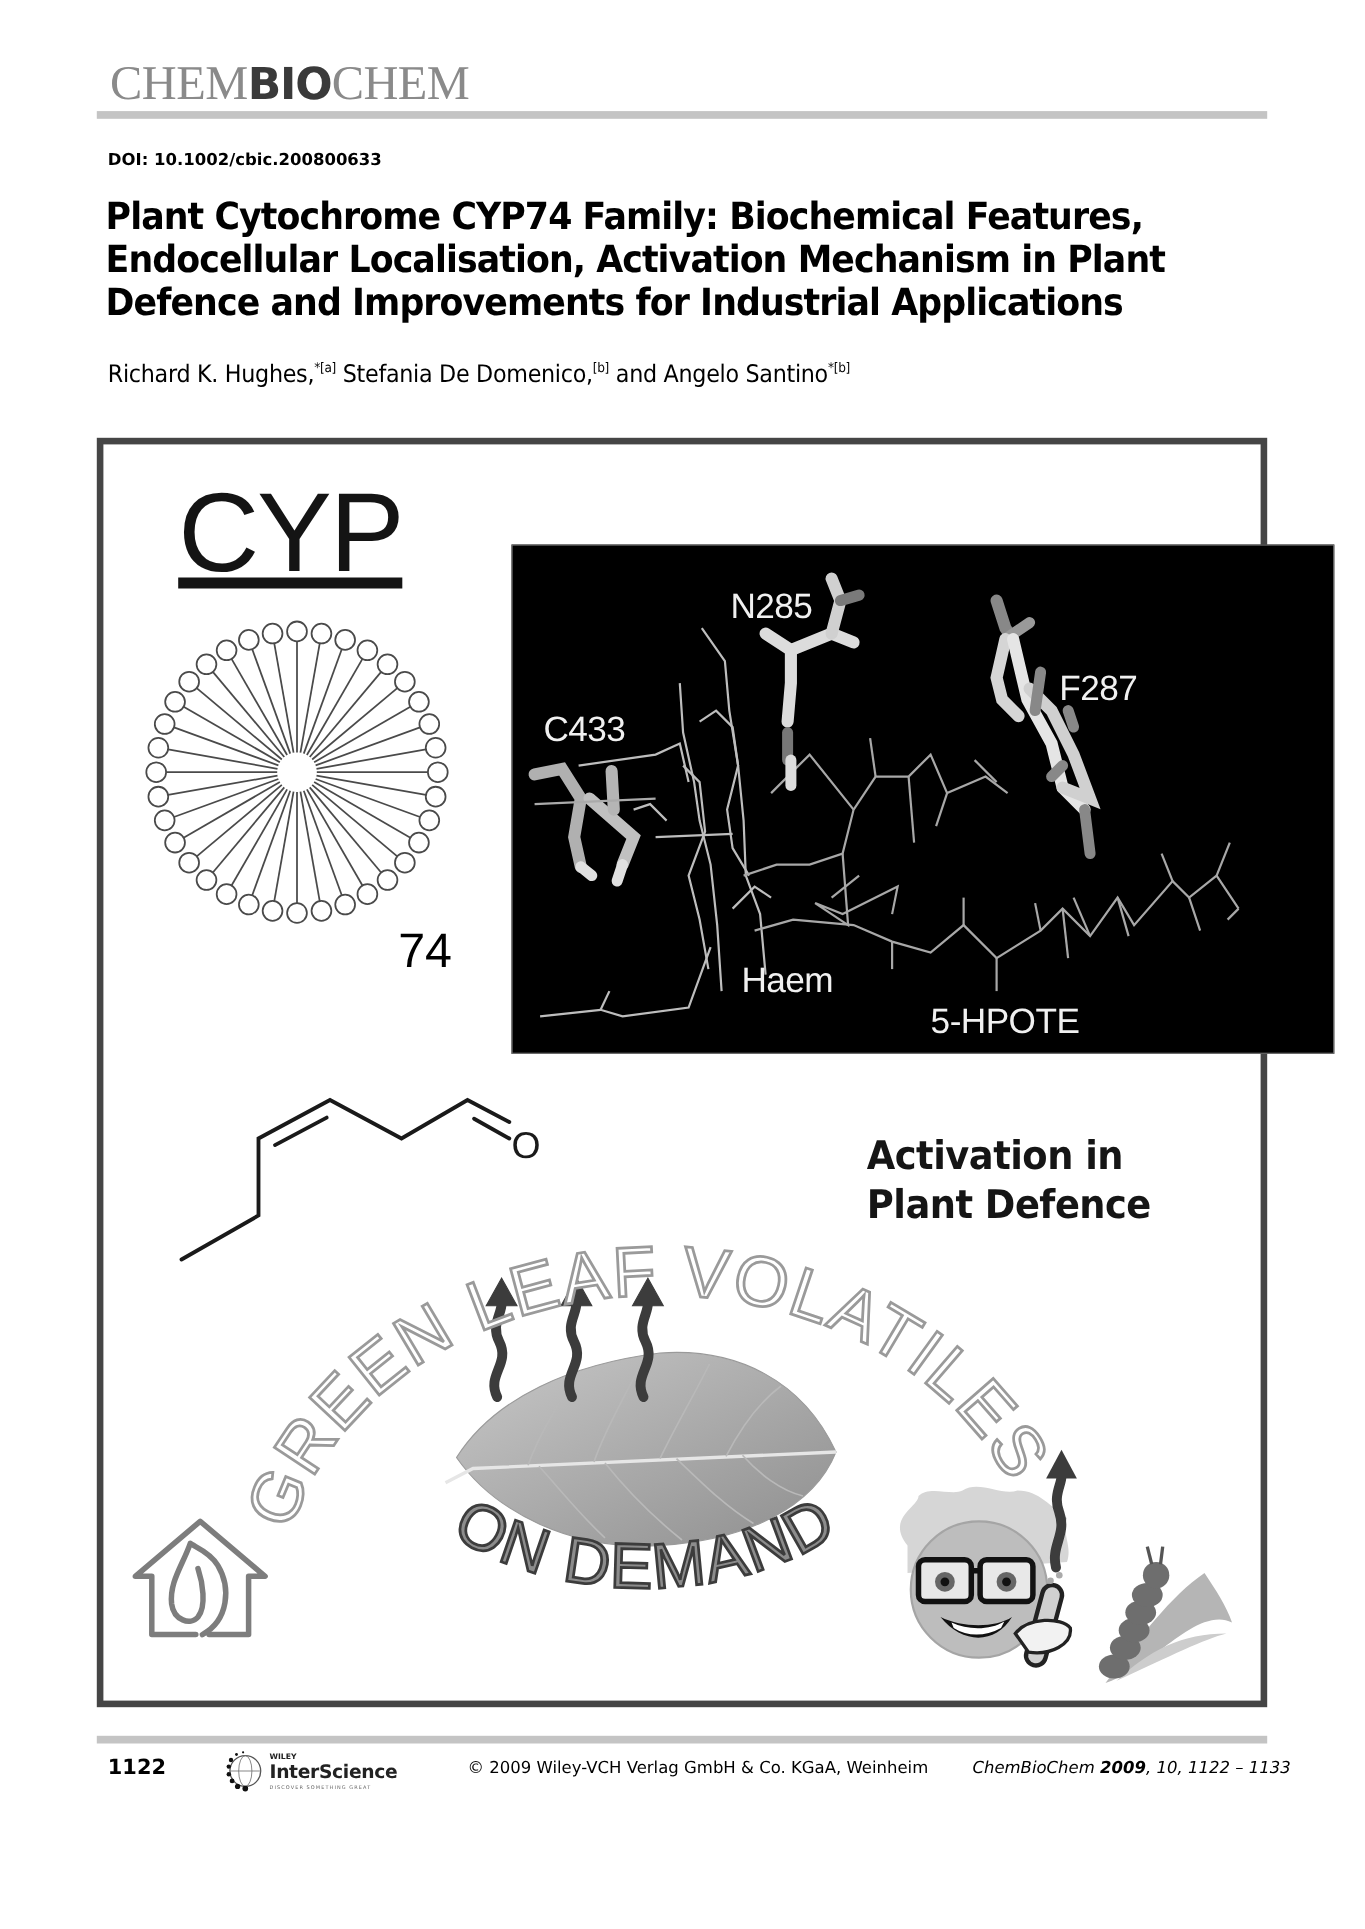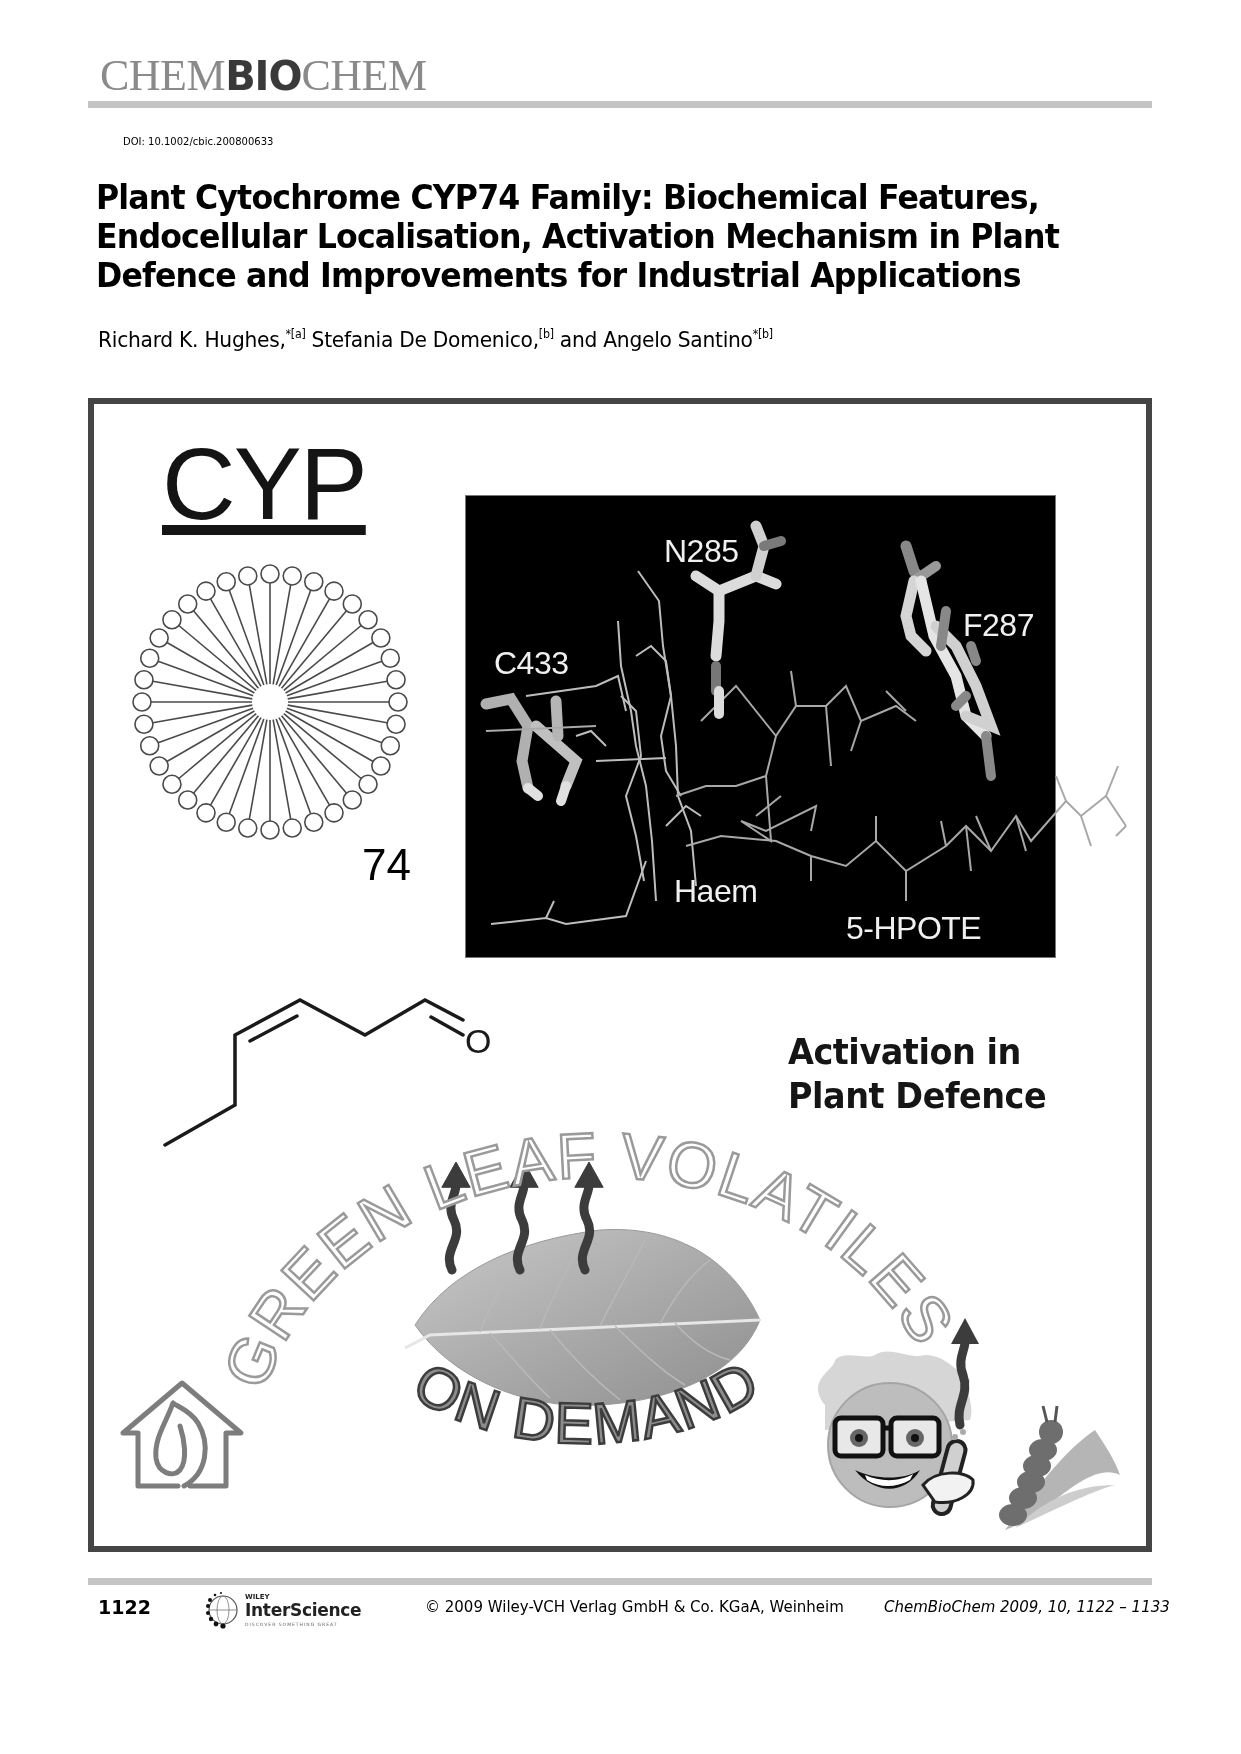--- a/index.html
+++ b/index.html
@@ -6,57 +6,57 @@
   body { width: 1241px; height: 1754px; position: relative; overflow: hidden;
          font-family: "DejaVu Sans", "Liberation Sans", sans-serif; color: #000; }
   .abs { position: absolute; }
 
   
   .journal { left: 100px; top: 52px; font-family: "Liberation Serif", "DejaVu Serif", serif;
              font-size: 44px; line-height: 48px; color: #8a8a8a; letter-spacing: -0.5px; white-space: nowrap; }
   .journal .bio { font-family: "DejaVu Sans", "Liberation Sans", sans-serif; font-weight: bold; color: #3a3a3a; font-size: 40px; letter-spacing: -1px; }
   .rule-top { left: 88px; top: 101px; width: 1064px; height: 7px; background: #c4c4c4; }
 
-  .doi { left: 98px; top: 136px; font-size: 10px; font-weight: normal; letter-spacing: 0; margin-left: 25px; }
+  .doi { left: 98px; top: 136px; font-size: 15px; font-weight: bold; letter-spacing: 0; }
 
   .title { left: 96px; top: 178px; width: 1060px; font-size: 34px; line-height: 39px; font-weight: bold;
            font-family: "DejaVu Sans", sans-serif; letter-spacing: -0.9px; transform: scaleX(0.93); transform-origin: left top; }
   .title div { white-space: nowrap; }
   .authors { left: 98px; top: 320px; font-size: 22px; line-height: 28px; white-space: nowrap;
              letter-spacing: -0.3px; transform: scaleX(0.92); transform-origin: left top; }
   .authors sup { font-size: 12px; vertical-align: 9px; }
 
   
   .frame { left: 88px; top: 398px; width: 1052px; height: 1142px; border: 6px solid #454545; box-sizing: content-box; background: #fff; }
 
   .cyp-title { left: 162px; top: 432px; font-family: "Liberation Sans", sans-serif; font-size: 102px; line-height: 104px; color: #141414; letter-spacing: -2px; text-decoration: underline; }
   .starburst { left: 120px; top: 552px; width: 300px; height: 300px; }
   .cyp-num { left: 362px; top: 840px; font-family: "Liberation Sans", sans-serif; font-size: 44px; color: #000000; }
 
-  .mol-panel { left: 465px; top: 495px; width: 591px; height: 463px; background: #000; border: 1px solid #777; box-sizing: border-box; }
+  .mol-panel { left: 465px; top: 495px; width: 748px; height: 463px; background: #000; border: 1px solid #777; box-sizing: border-box; }
   .mol-panel svg { position: absolute; left: 0; top: 0; }
   .mol-label { position: absolute; color: #f0f0f0; font-family: "Liberation Sans", sans-serif; font-size: 32px; line-height: 34px; white-space: nowrap; letter-spacing: -0.5px; }
 
   .aldehyde { left: 145px; top: 985px; width: 380px; height: 170px; }
 
   .activation { left: 788px; top: 1030px; font-family: "DejaVu Sans", "Liberation Sans", sans-serif; font-weight: bold;
                 font-size: 36px; line-height: 44px; color: #151515; letter-spacing: -0.5px; transform: scaleX(0.93); transform-origin: left top; }
   .activation div { white-space: nowrap; }
 
   .glv { left: 220px; top: 1080px; width: 760px; height: 420px; }
   .house { left: 118px; top: 1378px; width: 128px; height: 128px; }
   .scientist { left: 795px; top: 1310px; width: 200px; height: 220px; }
   .caterpillar { left: 985px; top: 1390px; width: 140px; height: 140px; }
 
   .rule-bottom { left: 88px; top: 1578px; width: 1064px; height: 7px; background: #c4c4c4; }
   .page-num { left: 98px; top: 1596px; font-size: 19px; font-weight: bold; }
   .publisher-logo { left: 205px; top: 1590px; width: 170px; height: 40px; }
   .copyright { left: 425px; top: 1598px; font-size: 15px; white-space: nowrap; }
   .citation { left: 884px; top: 1598px; font-size: 15px; font-style: italic; white-space: nowrap; }
-  .citation b { font-weight: normal; }
+  .citation b { font-weight: bold; }
 </style>
 </head>
 <body>
 
 <div class="abs journal">
   <span>CHEM</span><span class="bio">BIO</span><span>CHEM</span>
 </div>
 <div class="abs rule-top"></div>
 <div class="abs doi">DOI: 10.1002/cbic.200800633</div>
 

